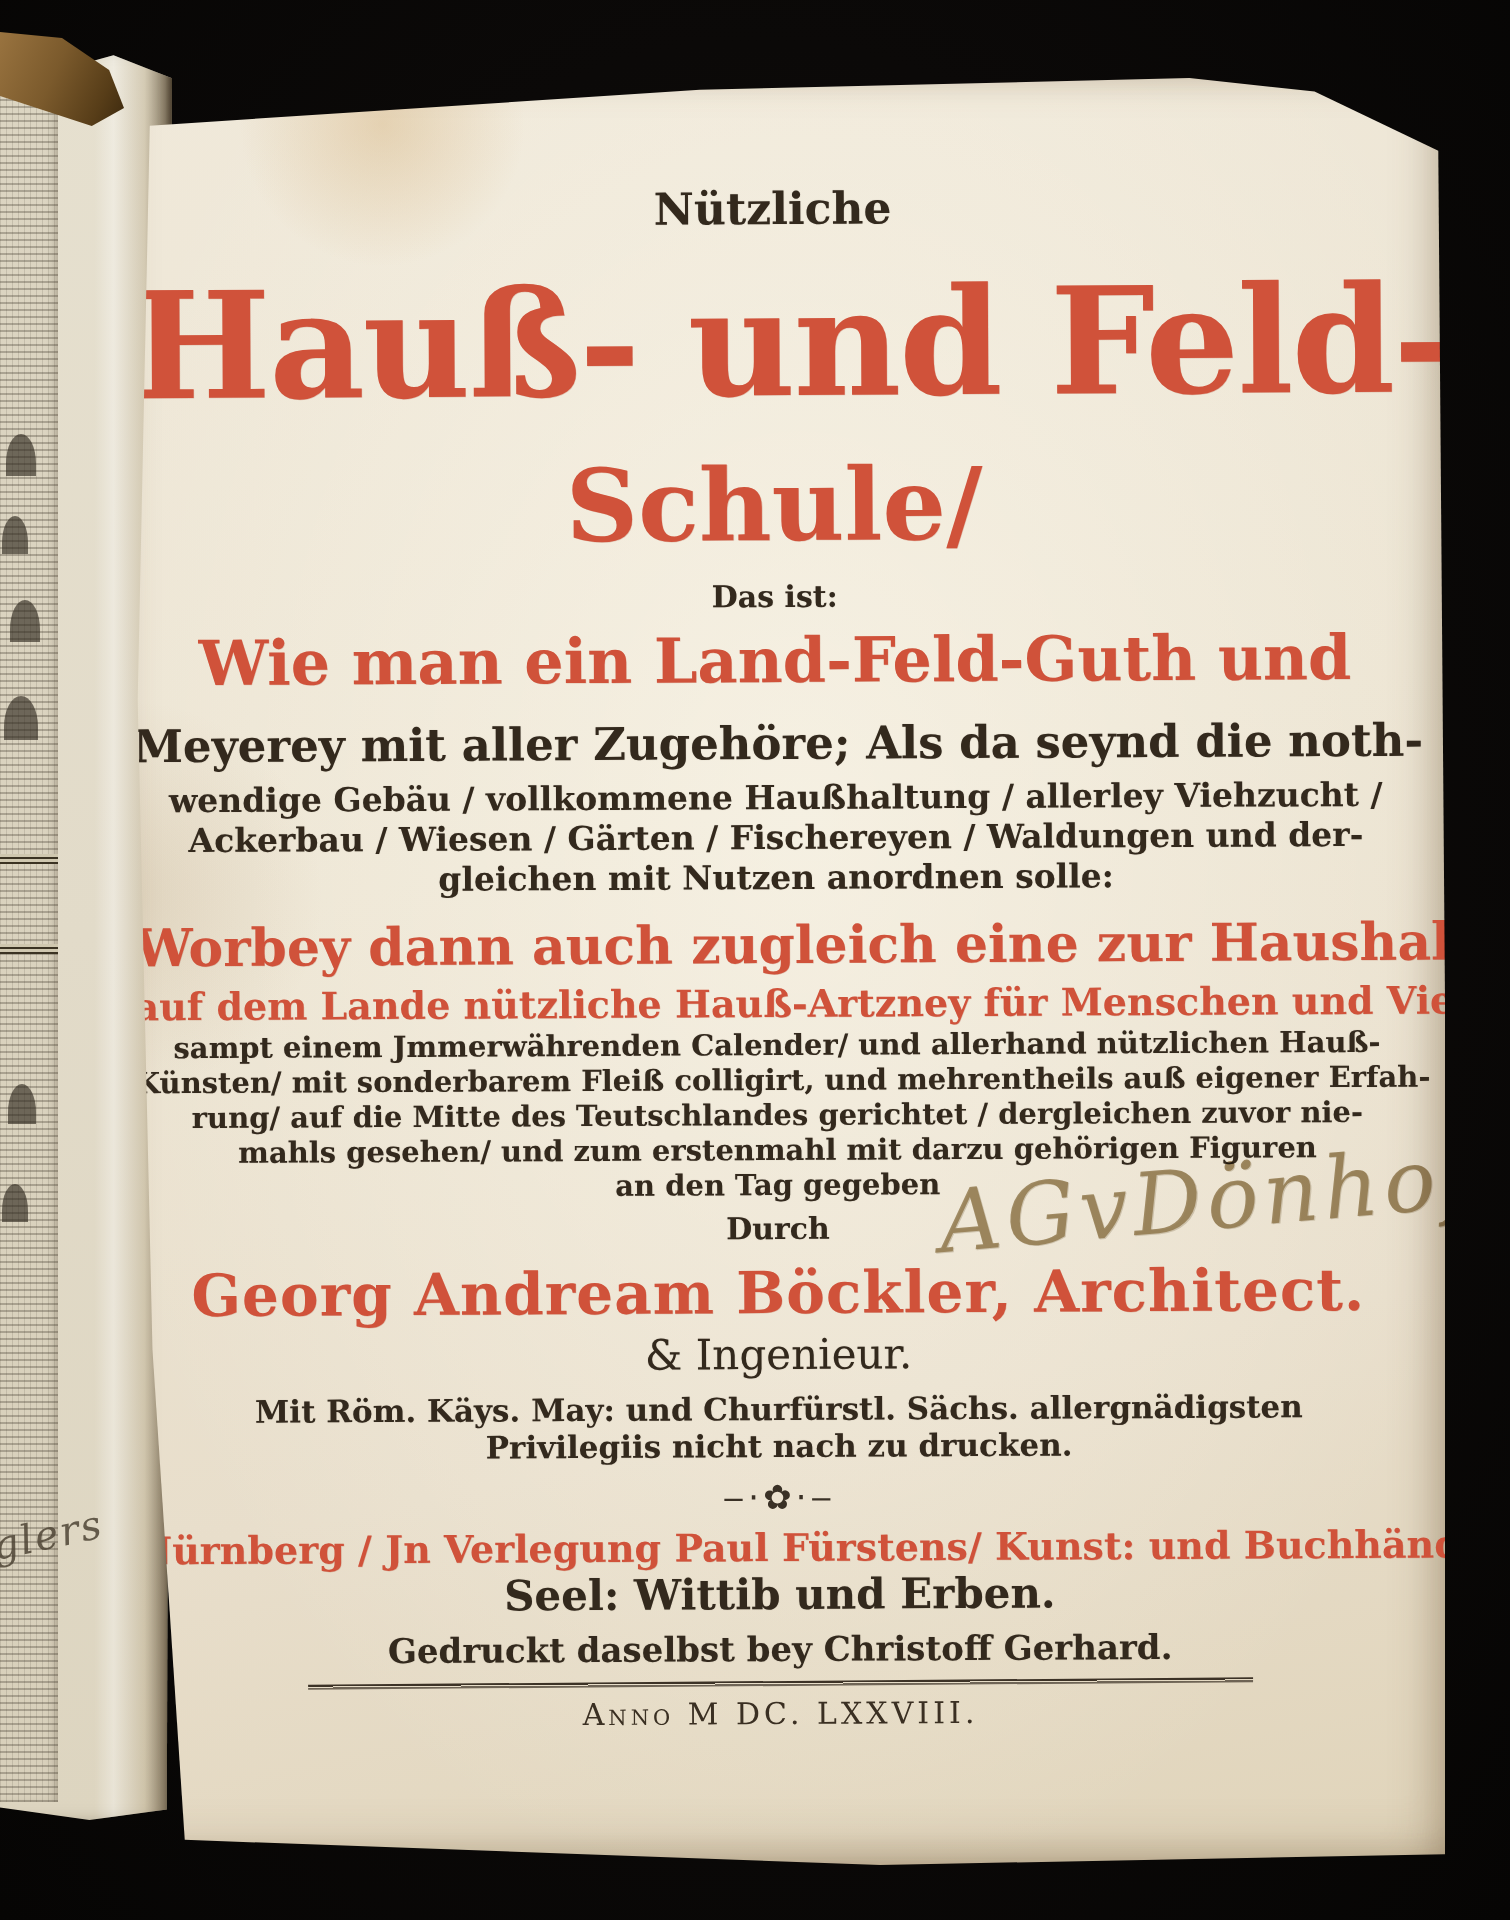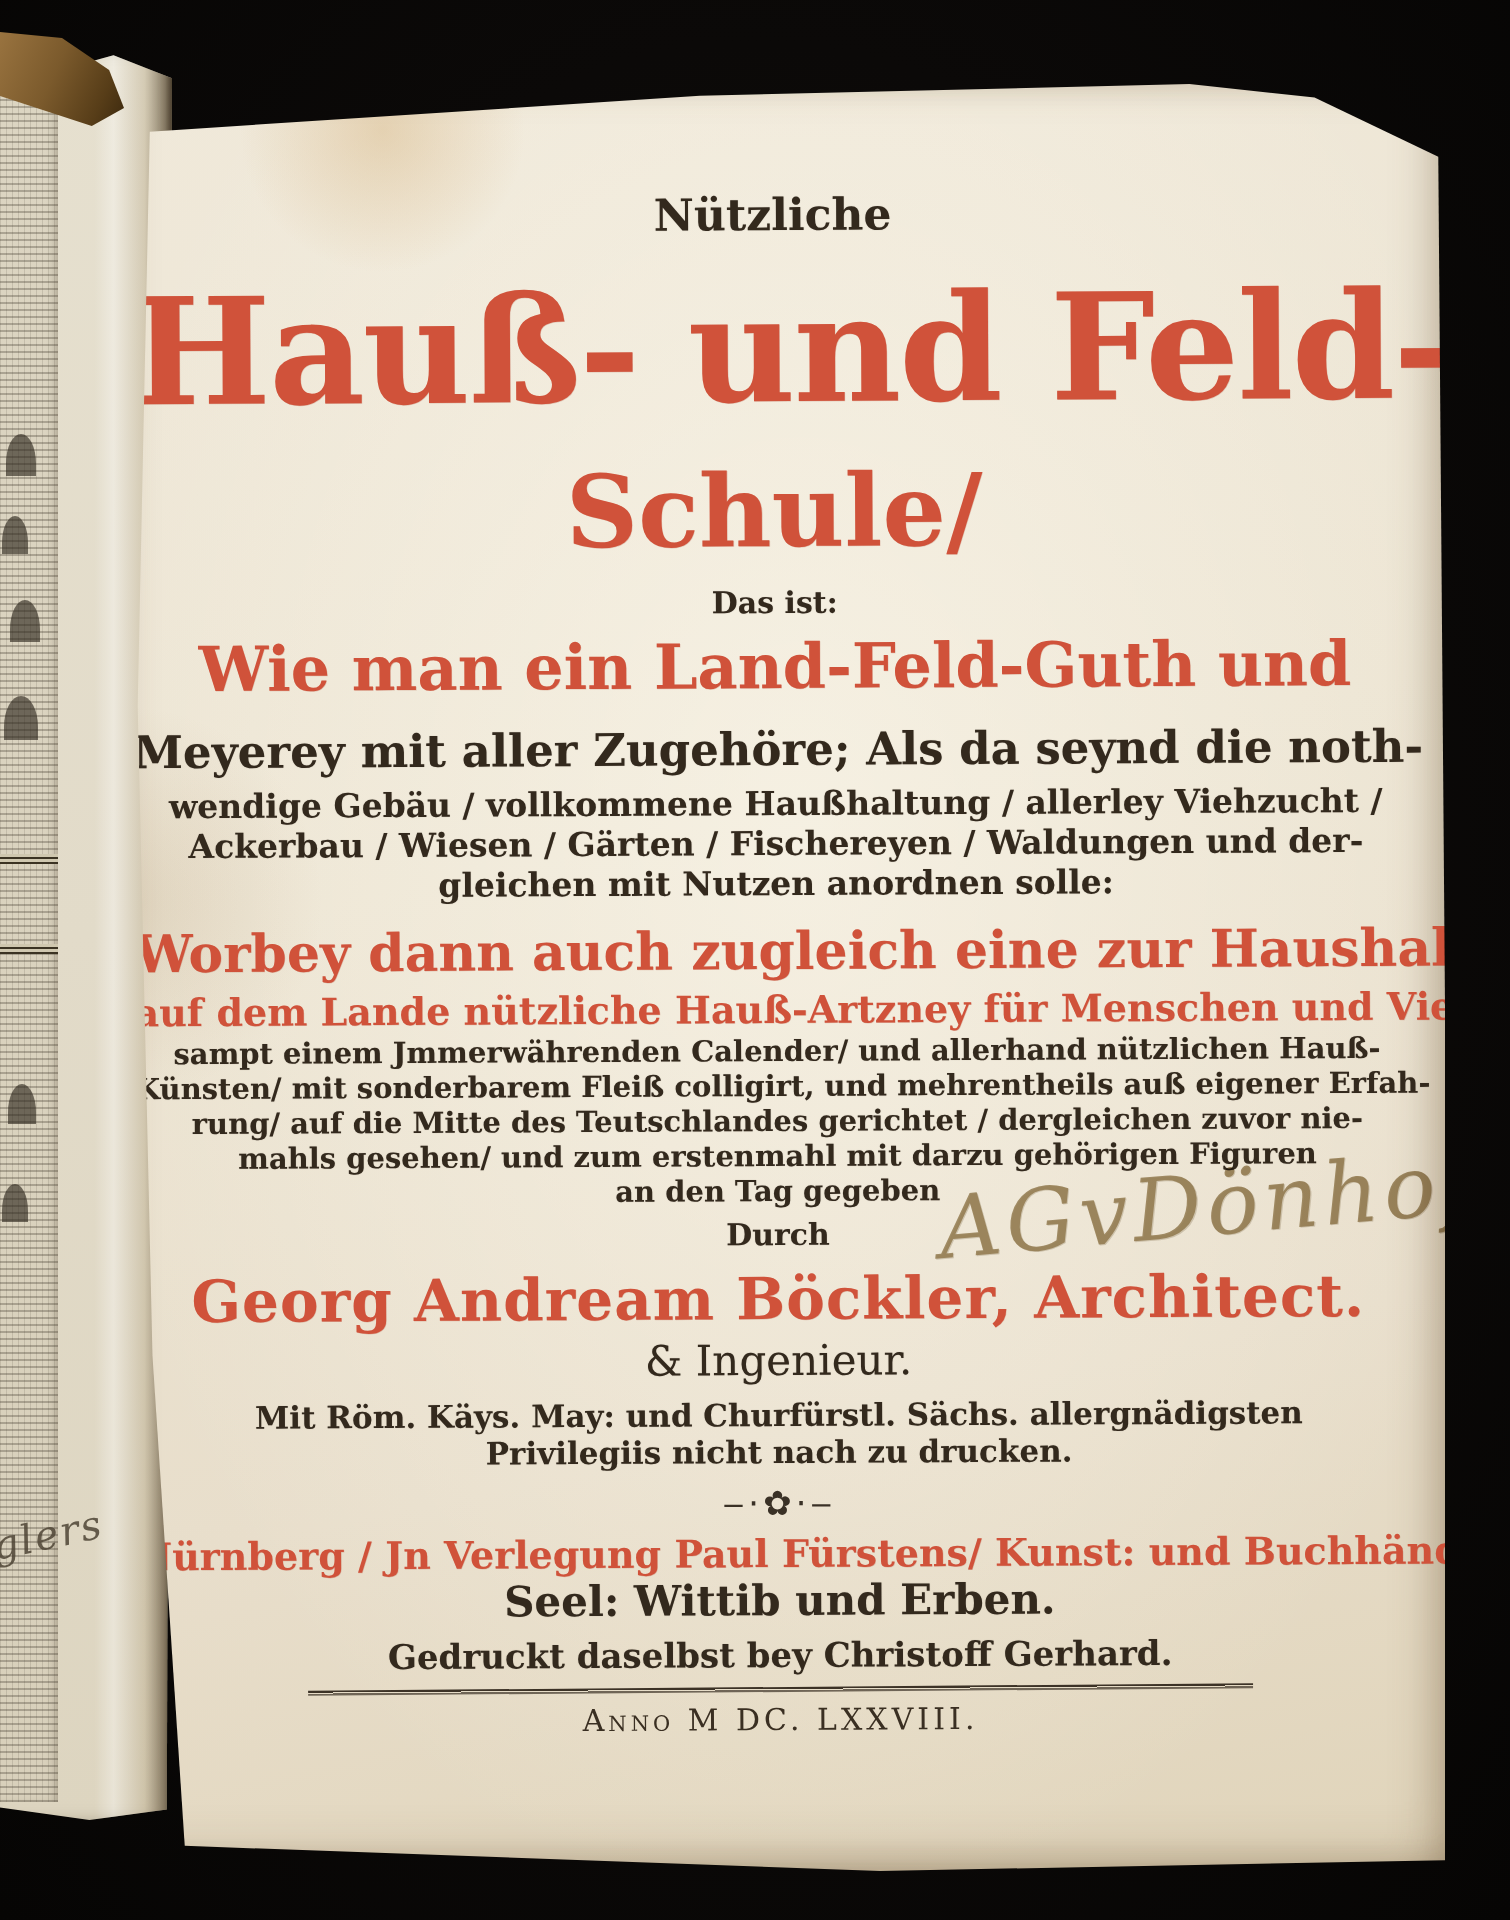--- a/index.html
+++ b/index.html
@@ -42,21 +42,21 @@
   }
   
   .leather-corner{
     position:absolute;left:0;top:26px;width:124px;height:100px;
     background:linear-gradient(115deg,#9a7440 0%,#7b5a2c 45%,#573d18 80%,#3c290e 100%);
     clip-path:polygon(0 6%, 50% 12%, 88% 44%, 100% 82%, 74% 100%, 0 70%);
     box-shadow:0 4px 10px rgba(0,0,0,.6);
   }
   
   .title-leaf{
-    position:absolute;left:100px;top:76px;width:1345px;height:1795px;
+    position:absolute;left:100px;top:70px;width:1345px;height:1795px;
     background:
       radial-gradient(circle at 21% 3%, rgba(203,158,92,.32), rgba(203,158,92,0) 7%),
       radial-gradient(circle at 2% 46%, rgba(150,115,70,.16), rgba(150,115,70,0) 12%),
       radial-gradient(ellipse at 52% 42%, rgba(255,252,242,.5), rgba(255,252,242,0) 75%),
       linear-gradient(168deg,#f0e9da 0%,#ece4d2 42%,#e8decb 72%,#e0d4ba 100%);
     clip-path:polygon(3.7% 3.1%, 44.6% 1.1%, 81% .45%, 90.3% 1.2%, 99.5% 4.5%,
       100% 51.8%, 100% 99.4%, 58% 100%, 6.3% 98.6%, 3.9% 71.3%, 2.8% 35.1%);
     box-shadow:
       inset 30px 0 46px -18px rgba(95,70,38,.38),
       inset -28px 0 48px -20px rgba(95,70,38,.33),

